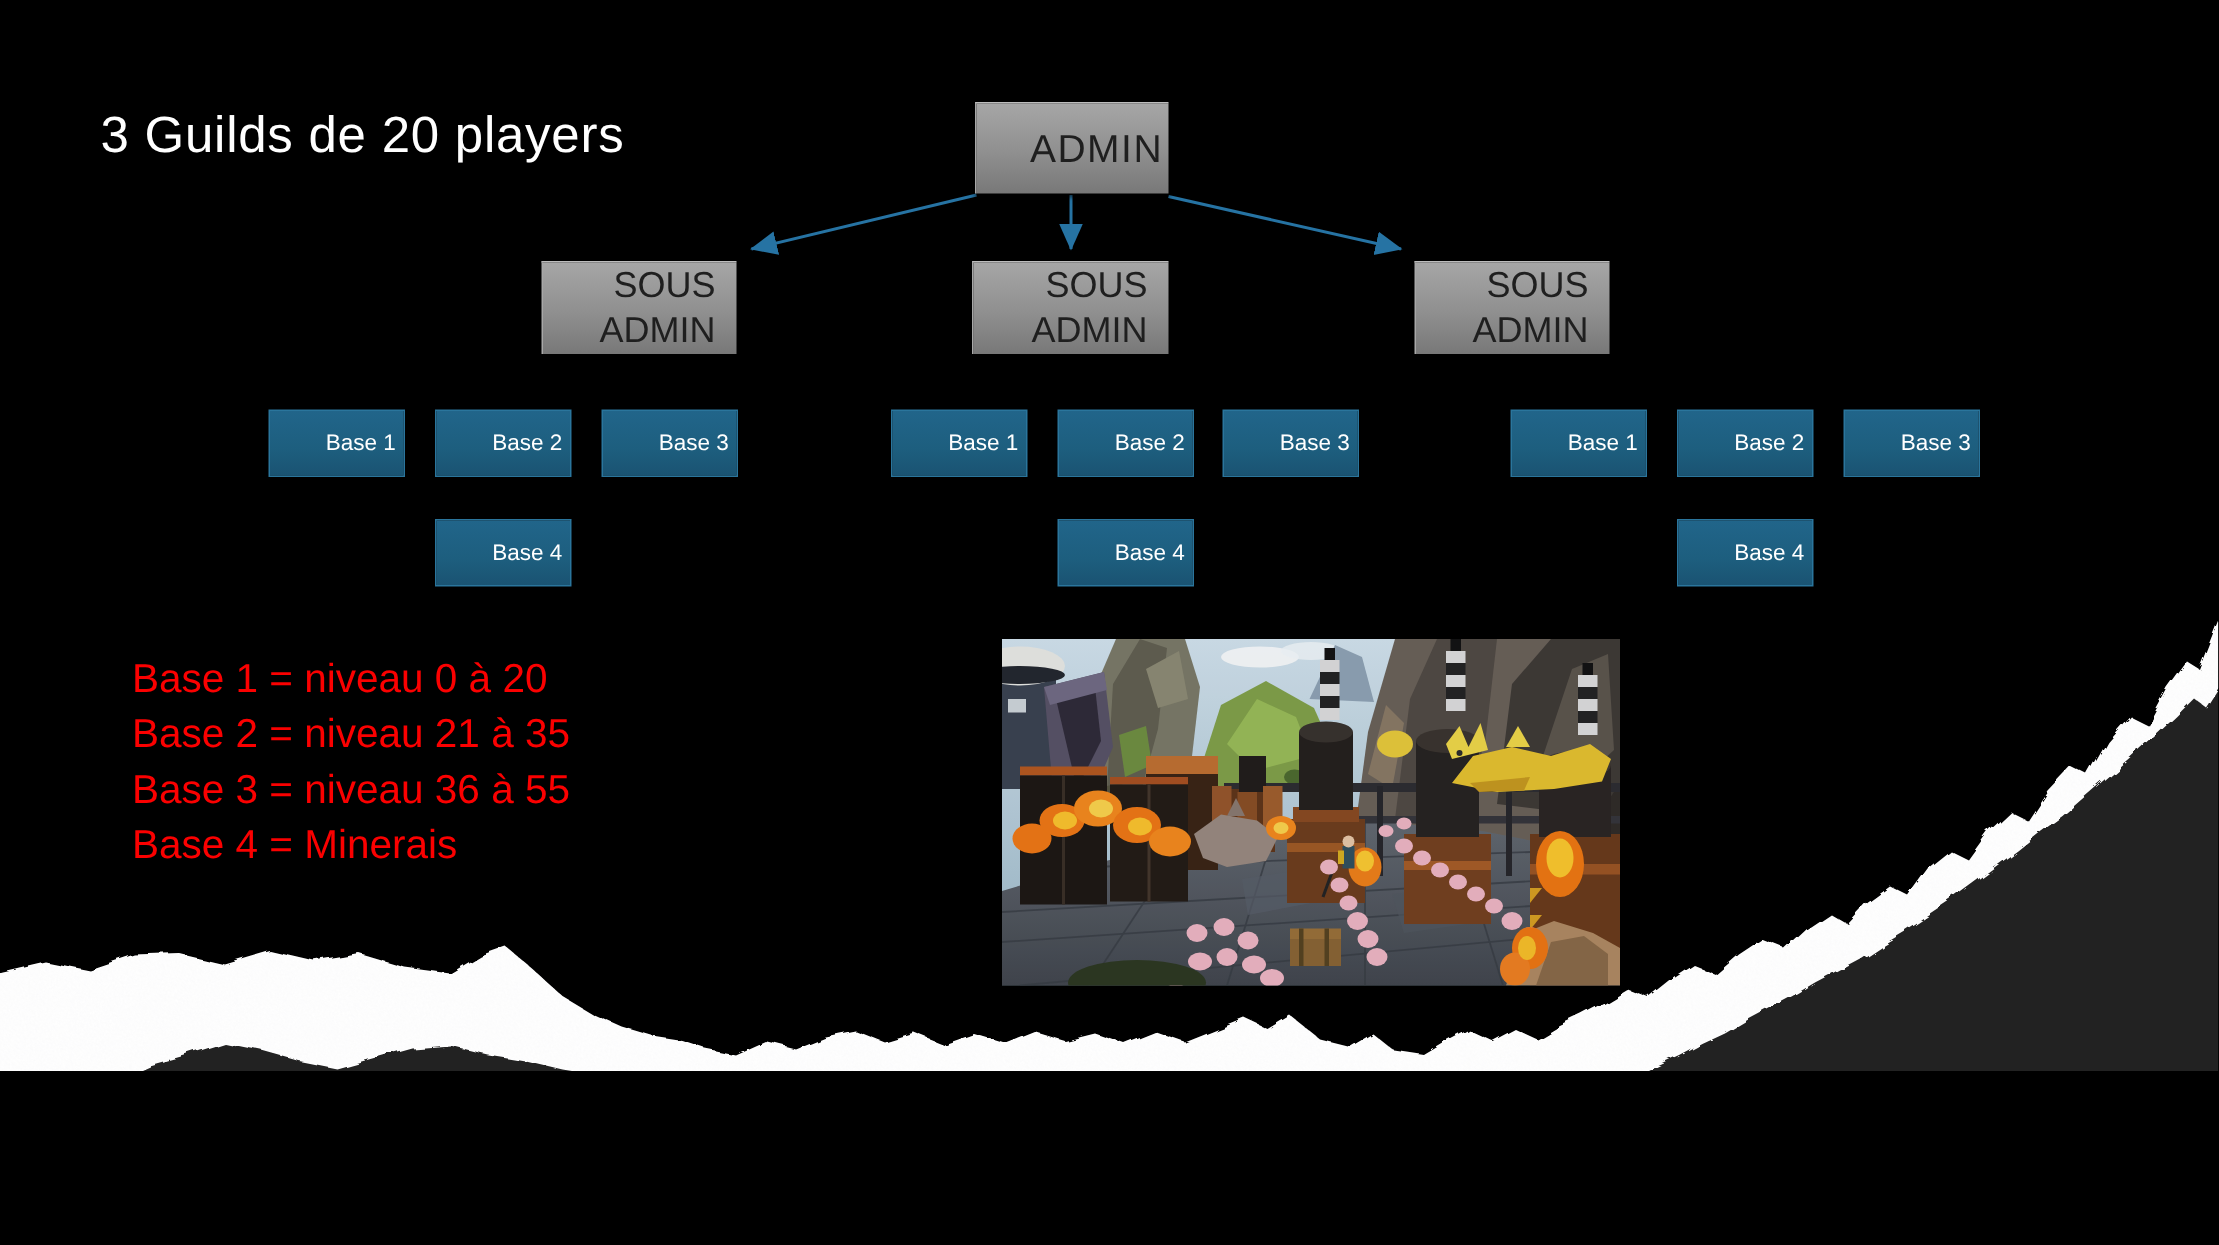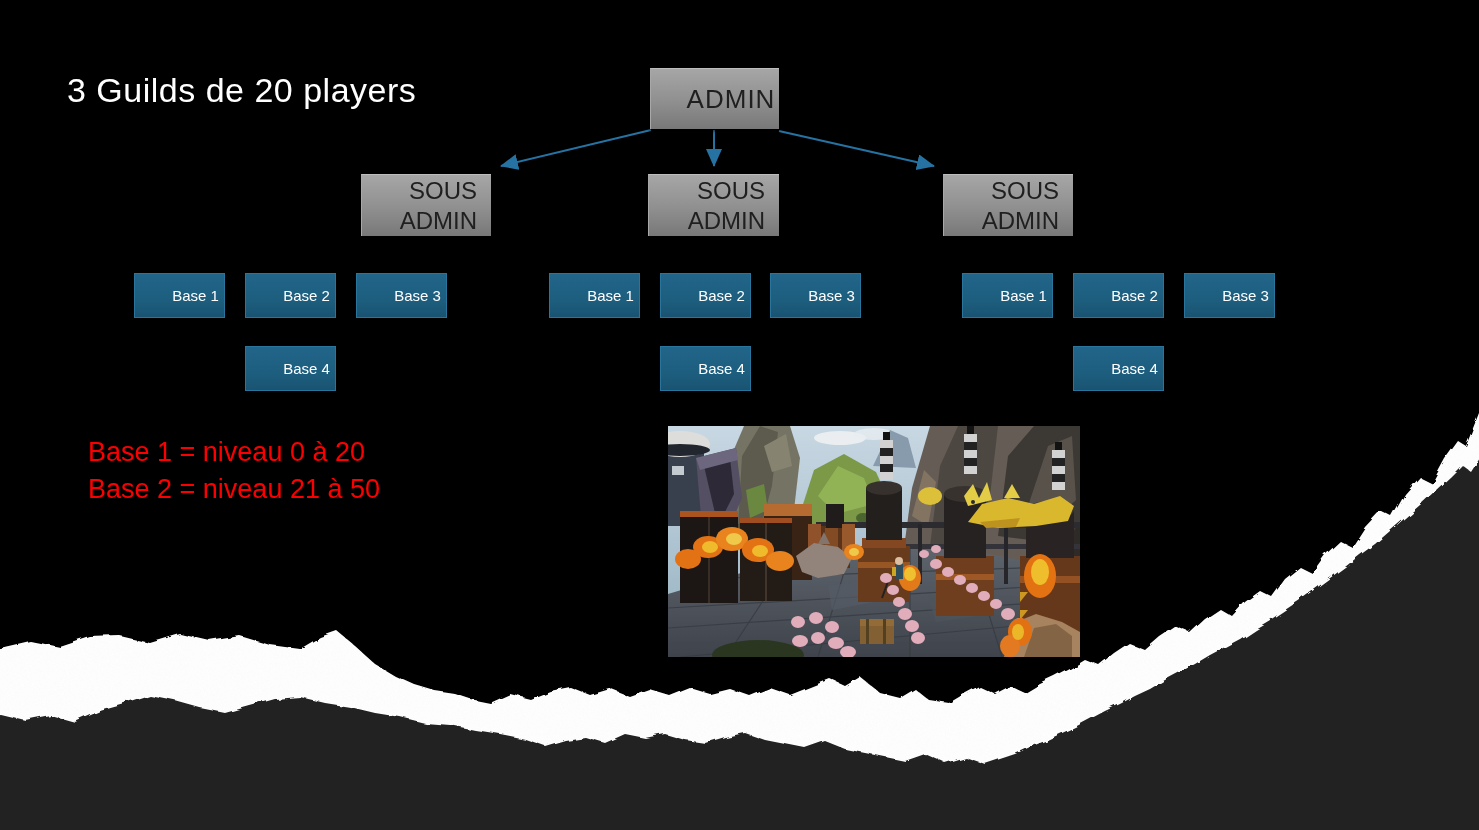--- a/index.html
+++ b/index.html
@@ -1,17 +1,17 @@
 <!DOCTYPE html>
 <html><head>
 <meta charset="utf-8">
 <style>
   html,body{margin:0;padding:0;background:#000;}
   .slide{
-    position:relative;width:1479px;height:830px;overflow:hidden;
+    position:relative;width:1479px;height:714px;overflow:hidden;
     background:#000;font-family:"Liberation Sans",sans-serif;
   }
   .title{
     position:absolute;left:67px;top:71px;color:#fff;
     font-size:34px;font-weight:400;letter-spacing:.5px;
   }
   .node{
     position:absolute;display:flex;align-items:center;justify-content:center;
     text-align:center;box-sizing:border-box;padding-left:32px;
   }
@@ -20,21 +20,21 @@
     border-top:1px solid #bdbdbd;border-left:1px solid #a8a8a8;
     box-shadow:0 2px 3px rgba(0,0,0,.65);
     color:#1f1f1f;
   }
   .gray.admin{font-size:26px;letter-spacing:1px;}
   .gray.sous{font-size:24px;line-height:30px;padding:0 14px;text-align:right;}
   .base{
     background:linear-gradient(180deg,#21658a 0%,#1d5e7e 60%,#1a5372 100%);
     border:1px solid #2a759c;
     box-shadow:2px 3px 3px rgba(0,0,0,.55);
-    color:#fff;font-size:15px;
+    color:#fff;font-size:15px;margin-left:45px;
   }
   .connectors{position:absolute;left:0;top:0;pointer-events:none;}
   .legend{position:absolute;left:88px;top:434px;color:#fb0000;font-size:27px;line-height:37px;}
   .photo{position:absolute;left:668px;top:426px;width:412px;height:231px;}
   .tear{position:absolute;left:0;top:0;pointer-events:none;z-index:9;}
 </style>
 </head>
 <body>
 
 <div class="slide">
@@ -100,21 +100,23 @@
     </div>
   <div class="node base" style="left:1184px;top:273px;width:91px;height:45px">
       <span>Base 3</span>
     </div>
   <div class="node base" style="left:1073px;top:346px;width:91px;height:45px">
       <span>Base 4</span>
     </div>
 
   <div class="legend">
     <div>Base 1 = niveau 0 à 20</div>
-    <div>Base 2 = niveau 21 à 50</div>
+    <div>Base 2 = niveau 21 à 35</div>
+    <div>Base 3 = niveau 36 à 55</div>
+    <div>Base 4 = Minerais</div>
   </div>
 
   <svg class="photo" viewBox="0 0 412 231">
     <defs>
       <linearGradient id="sky" x1="0" y1="0" x2="0" y2="1">
         <stop offset="0" stop-color="#d3e4ee"></stop>
           <stop offset="1" stop-color="#9cb9c9"></stop>
       </linearGradient>
       <linearGradient id="floorG" x1="0" y1="0" x2="0" y2="1">
         <stop offset="0" stop-color="#636971"></stop>

